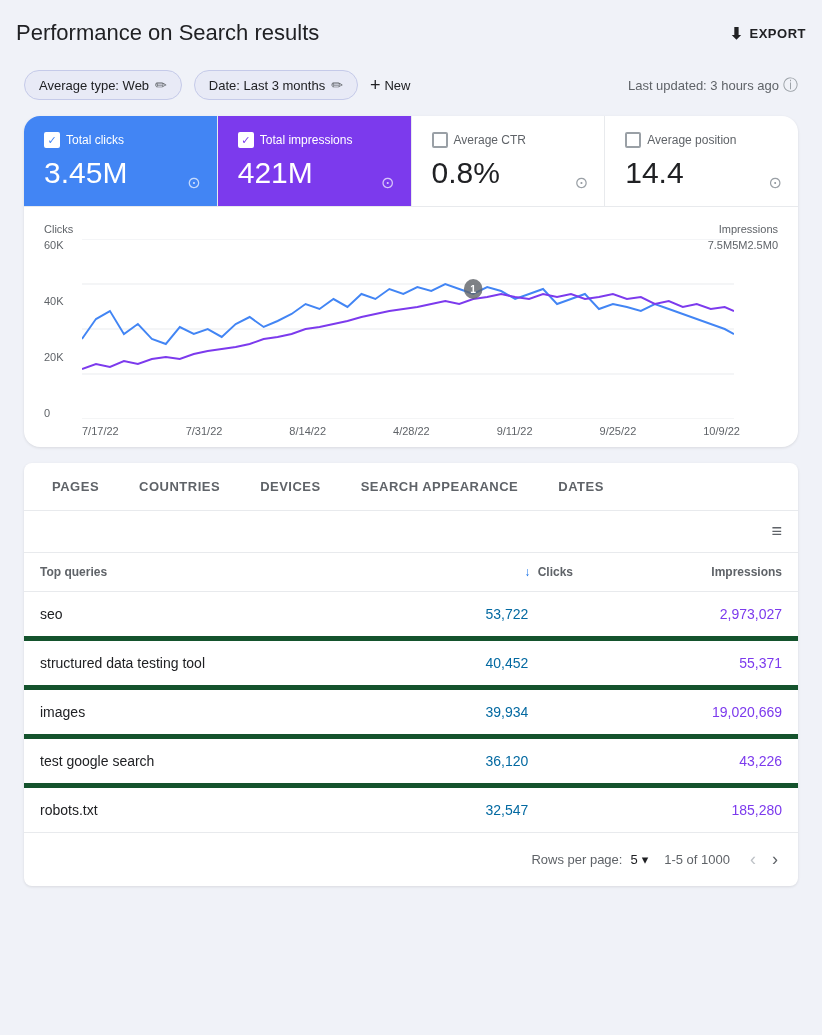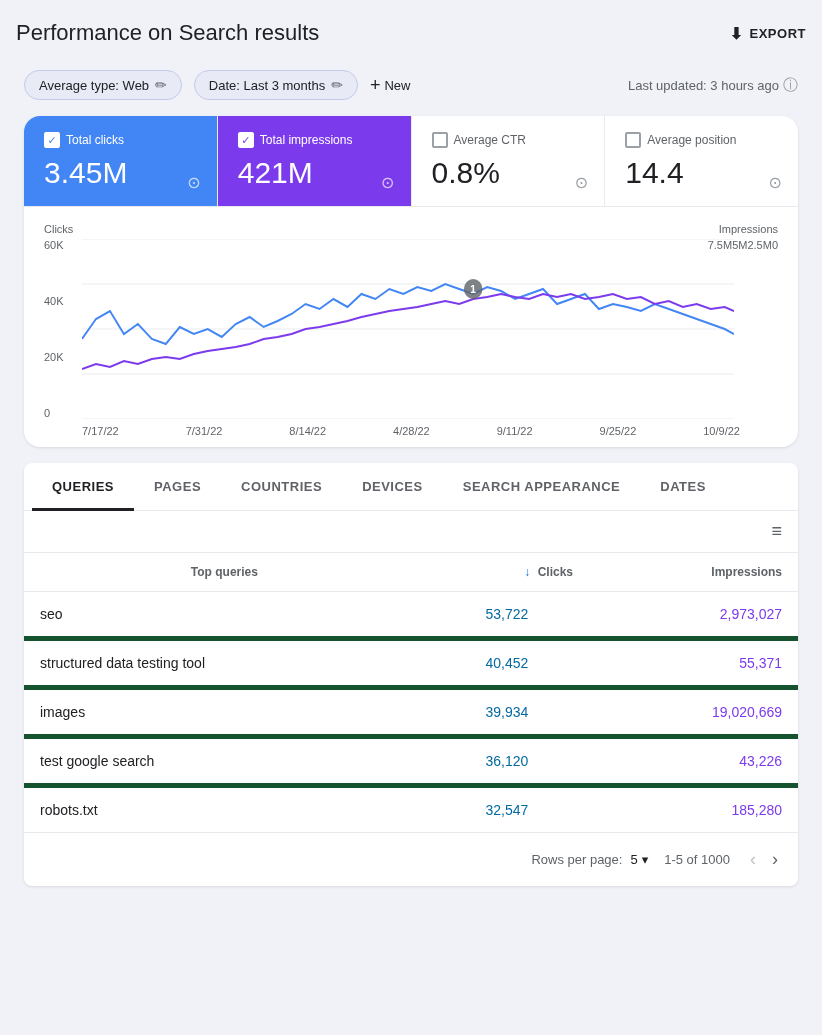--- a/index.html
+++ b/index.html
@@ -285,21 +285,21 @@
       font-size: 18px;
     }
 
     
     .data-table {
       width: 100%;
       border-collapse: collapse;
     }
     .data-table th {
       padding: 12px 16px;
-      text-align: center;
+      text-align: left;
       font-size: 12px;
       font-weight: 600;
       color: #5f6368;
       border-bottom: 1px solid #e8eaed;
       background: white;
     }
     .data-table th.sortable {
       cursor: pointer;
     }
     .data-table th.right { text-align: right; }
@@ -572,21 +572,20 @@
       <span>9/11/22</span>
       <span>9/25/22</span>
       <span>10/9/22</span>
     </div>
   </div>
 </div>
 
 <div class="table-section">
 
   <div class="tabs">
-    <div class="tab active">QUERIES</div>
     <div class="tab">PAGES</div>
     <div class="tab">COUNTRIES</div>
     <div class="tab">DEVICES</div>
     <div class="tab">SEARCH APPEARANCE</div>
     <div class="tab">DATES</div>
   </div>
 
   <div class="filter-row">
     <span class="filter-icon-btn">≡</span>
   </div>

